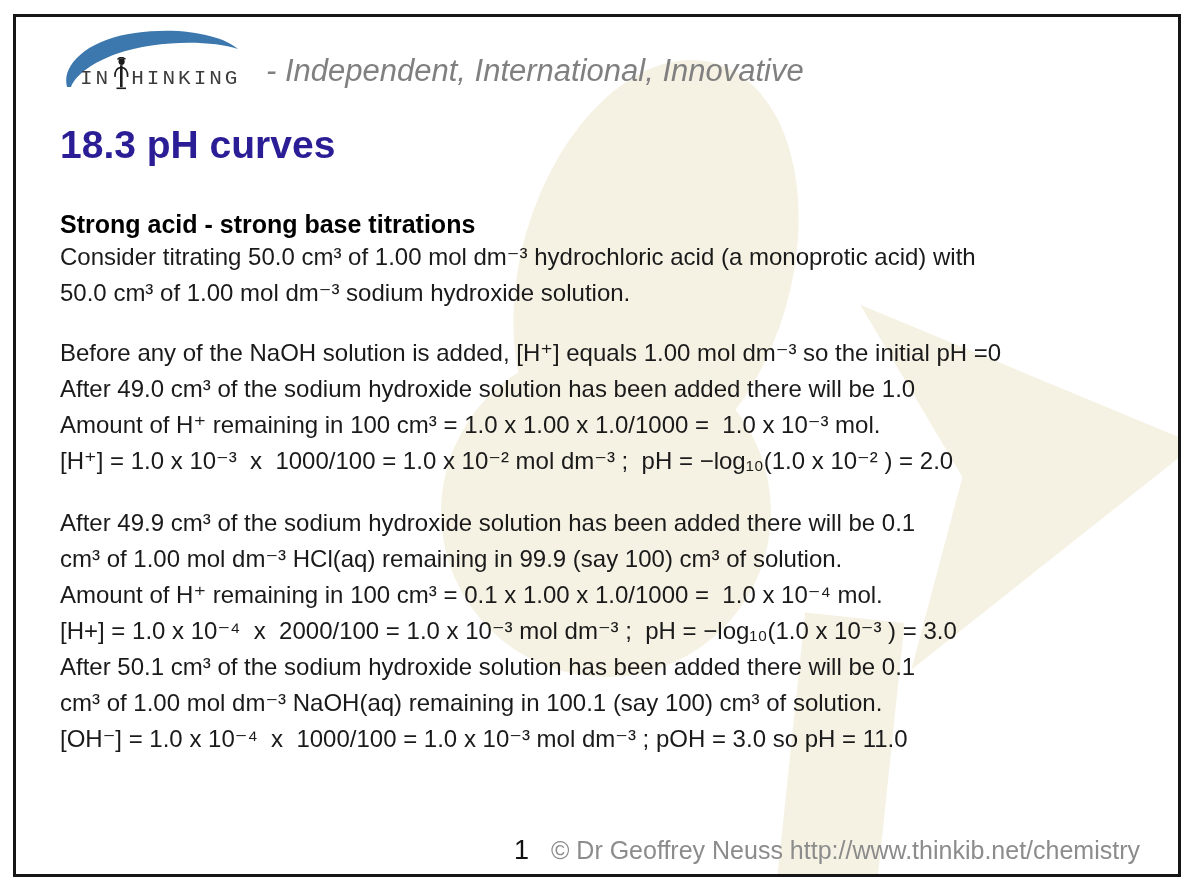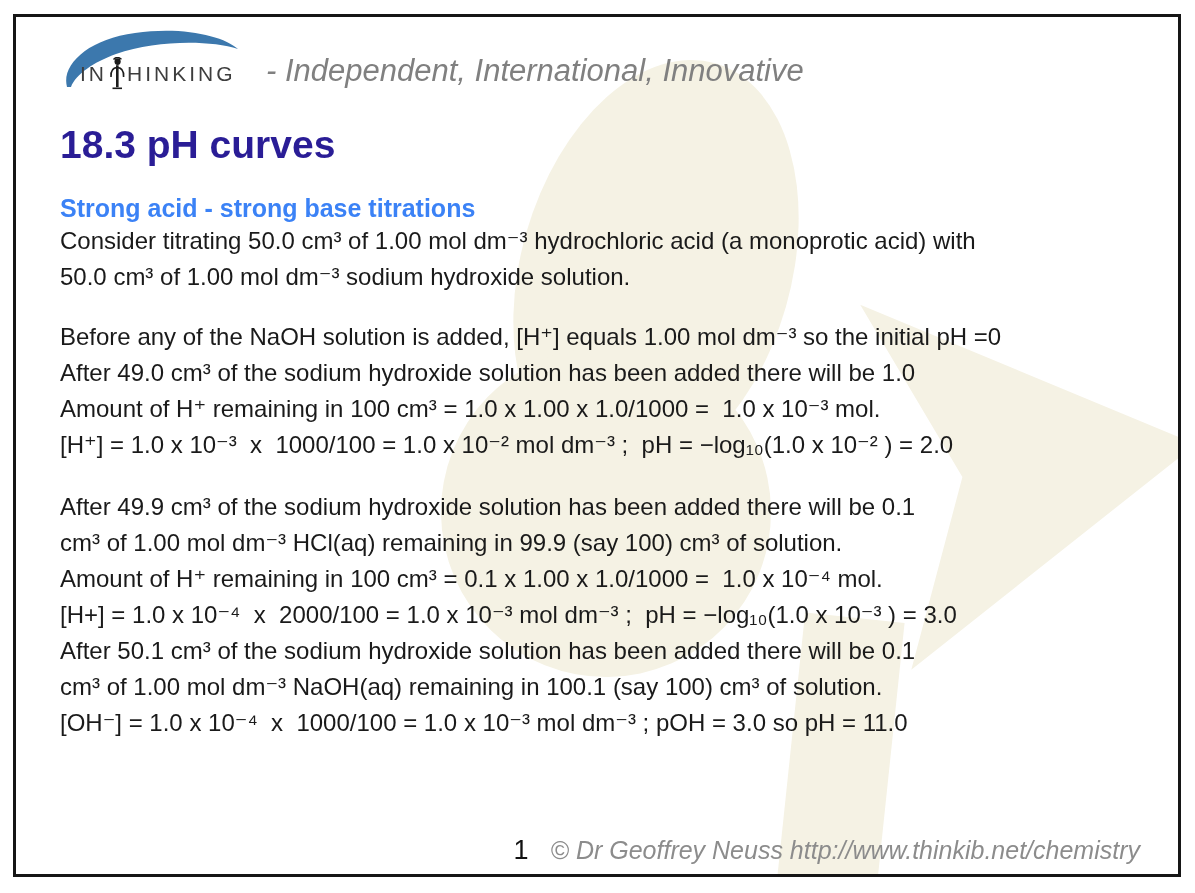--- a/index.html
+++ b/index.html
@@ -24,40 +24,40 @@
   .wm-torso  { left: 425px; top: 330px; width: 330px; height: 330px; border-radius: 50%; transform: rotate(-12deg); }
   .wm-arrow  { left: 815px; top: 255px; width: 365px; height: 410px;
                clip-path: polygon(8% 8%, 100% 42%, 22% 97%, 36% 50%); }
   .wm-leg    { left: 775px; top: 600px; width: 100px; height: 265px; transform: rotate(6deg); }
   
   .content { position: relative; z-index: 1; height: 100%; padding: 10px 30px 0 44px; }
   
   .header-row { display: flex; align-items: flex-start; height: 72px; }
   .logo { position: relative; width: 196px; height: 66px; flex: 0 0 auto; }
   .logo-swoosh { position: absolute; left: 0; top: 2px; }
-  .brand { position: absolute; left: 20px; top: 30px; display: flex; align-items: center;
-           font-size: 21px; letter-spacing: 3px; color: #3d3d3d; font-weight: 400; }
+  .brand { position: absolute; left: 20px; top: 30px; display: flex; align-items: flex-end;
+           font-size: 21px; letter-spacing: 3px; color: #3d3d3d; font-weight: 400; font-family: Liberation Mono, monospace; }
   .brand .person { margin: 0 1px -1px 1px; }
   .tagline { font-style: italic; color: #808080; font-size: 31px; margin: 26px 0 0 10px; white-space: pre; }
   
   .page-title { margin-top: 24px; font-size: 39px; font-weight: 700; color: #2a1d96; letter-spacing: 0px; }
-  .subtitle { margin-top: 27px; font-size: 25px; font-weight: 700; color: #3b82f6; }
+  .subtitle { margin-top: 43px; font-size: 25px; font-weight: 700; color: #000000; }
   
   .para { color: #1a1a1a; font-size: 24px; }
   .para .line { line-height: 36px; white-space: pre; }
   .p1 { }
   .p2 { margin-top: 24px; }
   .p3 { }
   .p4 { margin-top: 26px; }
   .p5 { margin-top: 0; }
   
   .footer { position: absolute; z-index: 1; right: 38px; bottom: 8px;
             display: flex; align-items: baseline; gap: 22px; }
   .page-number { font-size: 27px; color: #111111; }
-  .copyright { font-style: italic; font-size: 25px; color: #8c8c8c; white-space: pre; margin-top: 35px; }
+  .copyright { font-size: 25px; color: #8c8c8c; white-space: pre; margin-top: 35px; }
 </style>
 </head>
 <body>
 
 <div class="page-box">
 
   <div class="watermark">
     <div class="wm wm-head"></div>
     <div class="wm wm-torso"></div>
     <div class="wm wm-arrow"></div>

